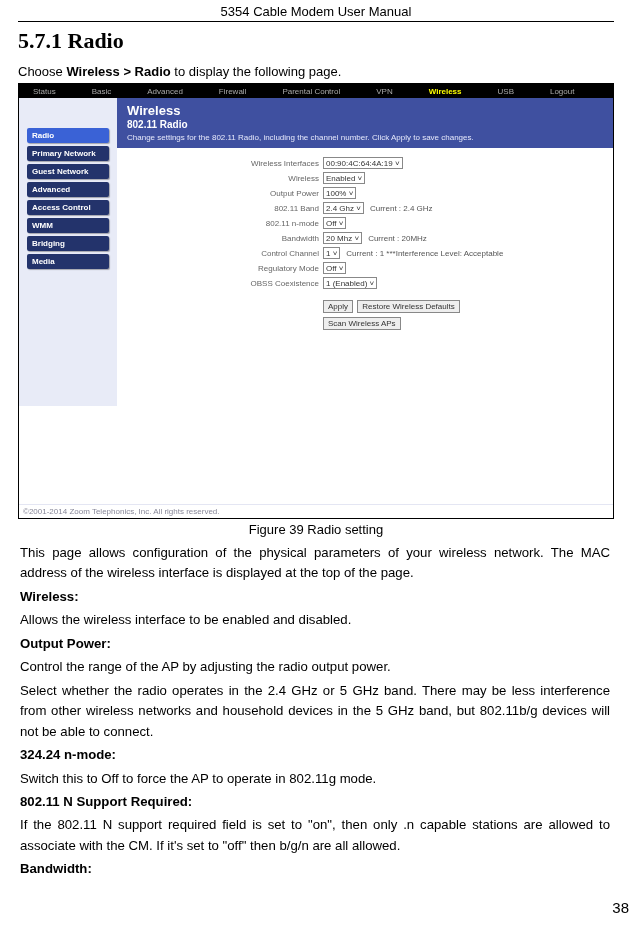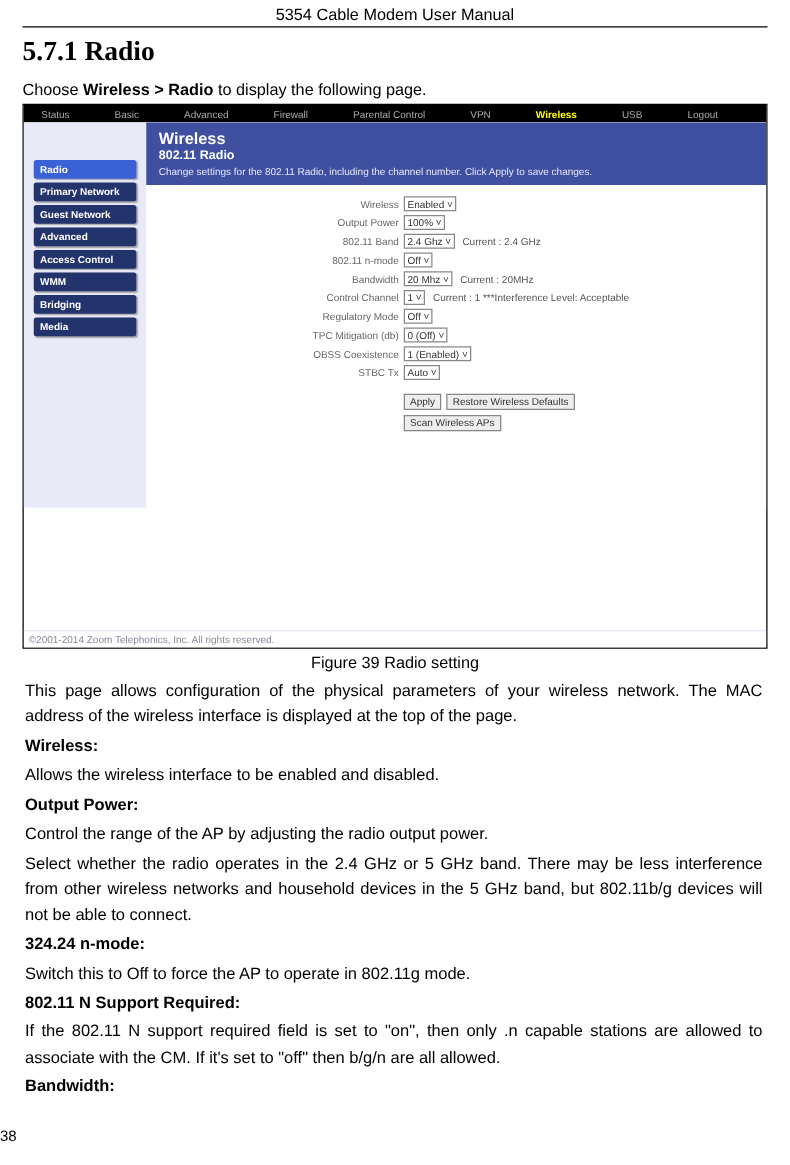--- a/index.html
+++ b/index.html
@@ -26,21 +26,21 @@
     .form-row { display: flex; align-items: center; margin-bottom: 1px; height: 14px; }
     .form-row .lbl { width: 196px; text-align: right; padding-right: 4px; color: #666; }
     .form-row .val { display: flex; align-items: center; gap: 6px; }
     .sel-box { border: 1px solid #888; background: #fff; font-size: 8px; padding: 0 2px; height: 12px; line-height: 11px; color: #333; display: inline-block; }
     .btn { display: inline-block; border: 1px solid #888; background: #eee; font-size: 8px; padding: 1px 4px; margin: 4px 2px 0 0; color: #333; }
     .footer-copy { position: absolute; bottom: 0; left: 0; font-size: 8px; color: #889; background: #fff; padding: 2px 4px; width: 100%; border-top: 1px solid #e4e6f3; }
     .caption { text-align: center; font-size: 13px; margin: 3px 0 6px; }
     .body-text { font-size: 13.2px; line-height: 1.55; padding: 0 4px 0 2px; text-align: justify; }
     .body-text p { margin-bottom: 3px; }
     .body-text .bt { font-weight: bold; }
-    .page-num { position: absolute; bottom: 16px; left: 0; width: 629px; text-align: left; font-size: 12px; }
+    .page-num { position: absolute; bottom: 16px; left: 0; width: 629px; text-align: right; font-size: 15px; }
   </style>
 </head>
 <body>
 
 <div class="page">
   <div class="doc-header">5354 Cable Modem User Manual</div>
 
   <div class="section-title">5.7.1   Radio</div>
 
   <div class="instruction">
@@ -70,20 +70,26 @@
         <div>Bridging</div>
         <div>Media</div>
       </div>
       <div class="content">
         <div class="content-head">
           <div class="h1">Wireless</div>
           <div class="h2">802.11 Radio</div>
           <div class="h3">Change settings for the 802.11 Radio, including the channel number. Click Apply to save changes.</div>
         </div>
         <div class="form">
+          <div class="form-row">
+              <div class="lbl">Wireless Interfaces</div>
+              <div class="val">
+                <span class="sel-box">00:90:4C:64:4A:19 ˅</span>
+              </div>
+            </div>
           <div class="form-row">
               <div class="lbl">Wireless</div>
               <div class="val">
                 <span class="sel-box">Enabled ˅</span>
               </div>
             </div>
           <div class="form-row">
               <div class="lbl">Output Power</div>
               <div class="val">
                 <span class="sel-box">100% ˅</span>
@@ -116,35 +122,23 @@
                 <span>Current :  1 ***Interference Level: Acceptable</span>
               </div>
             </div>
           <div class="form-row">
               <div class="lbl">Regulatory Mode</div>
               <div class="val">
                 <span class="sel-box">Off      ˅</span>
               </div>
             </div>
           <div class="form-row">
-              <div class="lbl">TPC Mitigation (db)</div>
-              <div class="val">
-                <span class="sel-box">0 (Off) ˅</span>
-              </div>
-            </div>
-          <div class="form-row">
               <div class="lbl">OBSS Coexistence</div>
               <div class="val">
                 <span class="sel-box">1 (Enabled) ˅</span>
-              </div>
-            </div>
-          <div class="form-row">
-              <div class="lbl">STBC Tx</div>
-              <div class="val">
-                <span class="sel-box">Auto ˅</span>
               </div>
             </div>
           <div style="margin-left:196px;margin-top:6px;">
             <span class="btn">Apply</span>
             <span class="btn">Restore Wireless Defaults</span><br>
             <span class="btn">Scan Wireless APs</span>
           </div>
         </div>
       </div>
     </div>

